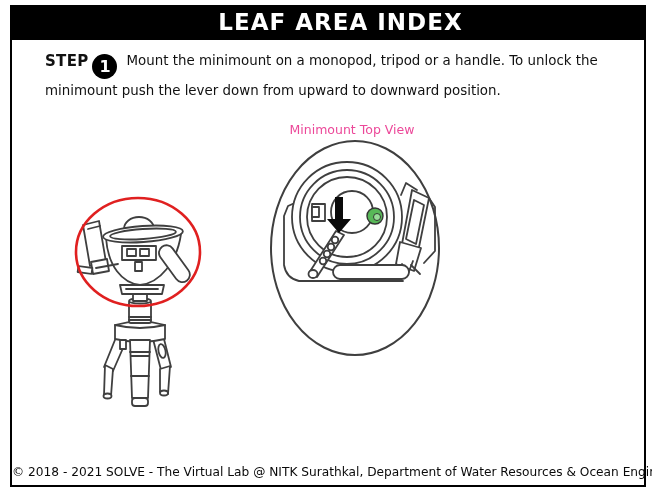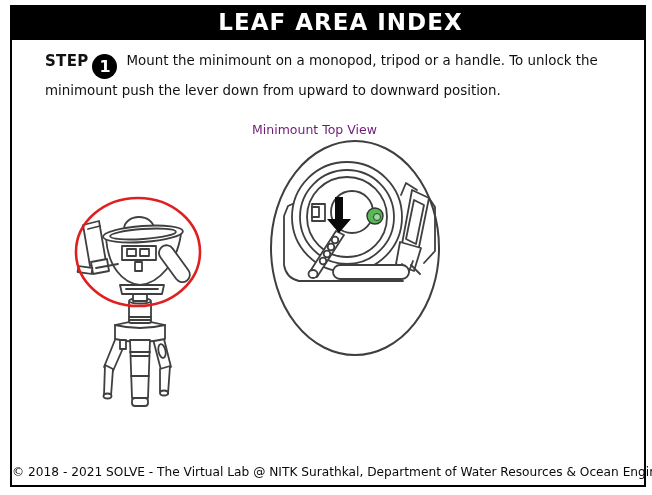--- a/index.html
+++ b/index.html
@@ -64,23 +64,23 @@
     line-height: 25px;
     font-weight: bold;
     font-size: 16px;
     vertical-align: -7px;
   }
 
   .caption {
     position: absolute;
     left: 240px; top: 82px;
     width: 200px;
-    text-align: left;
+    text-align: center;
     font-size: 12.5px;
-    color: #701a75;
+    color: #ec4899;
   }
 
   .illus { position: absolute; }
   .illus-tripod { left: 58px; top: 148px; }
   .illus-topview { left: 251px; top: 93px; }
 
   .art, .art * { stroke: var(--line-art, #3f3f3f); stroke-width: 1.8; fill: #fff; stroke-linejoin: round; stroke-linecap: round; }
   .art .nf, .art line, .art path.nf { fill: none; }
   .highlight-ellipse { fill: none; stroke: var(--highlight-red, #e02020); stroke-width: 2.6; }
   .oval { fill: none; stroke: var(--line-art, #3f3f3f); stroke-width: 2; }

